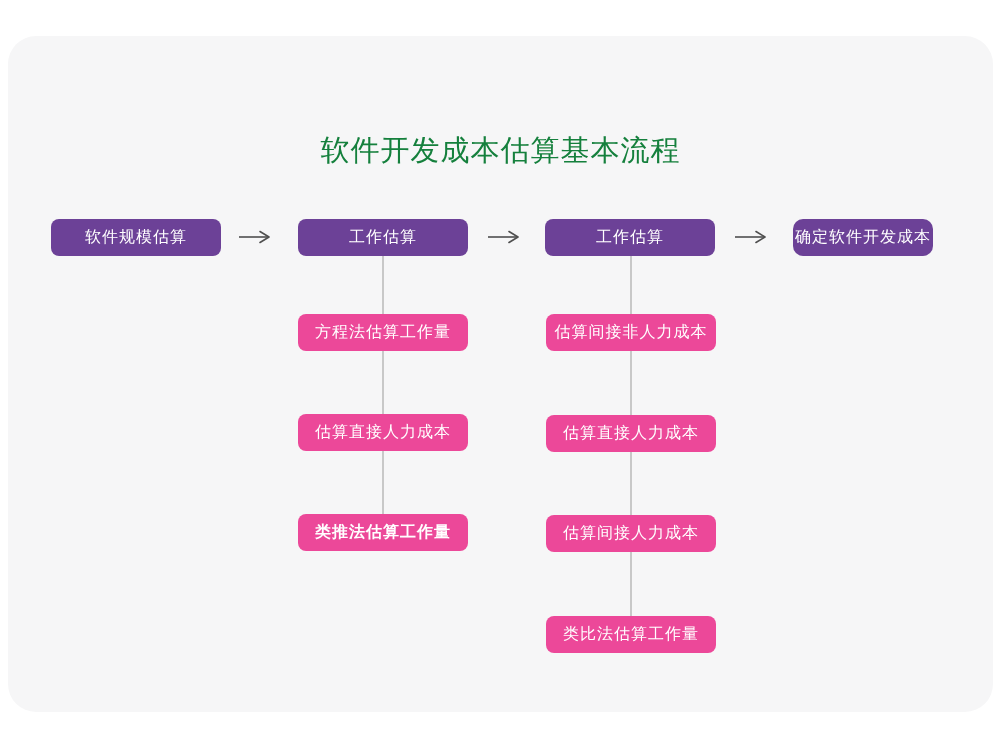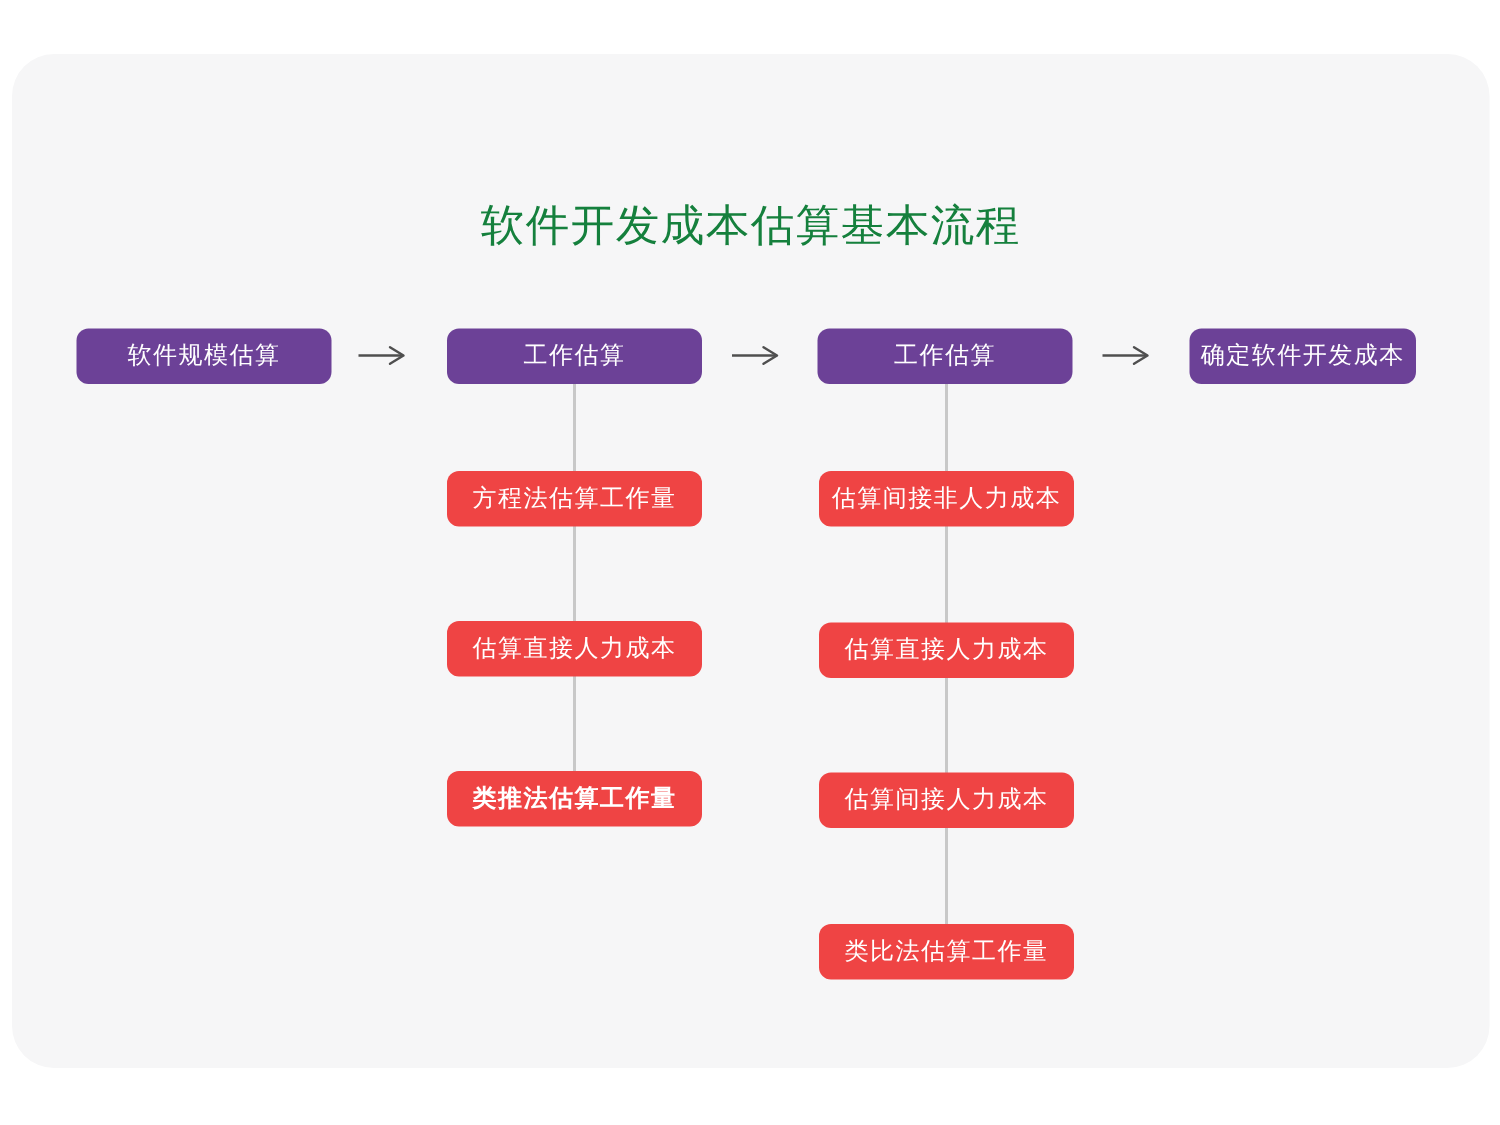--- a/index.html
+++ b/index.html
@@ -38,26 +38,26 @@
     border-radius: 8px;
     display: flex;
     align-items: center;
     justify-content: center;
     font-size: 16px;
     letter-spacing: 1px;
     color: #ffffff;
     white-space: nowrap;
   }
   .node.main { background: #6c4197; top: 183px; }
-  .node.sub  { background: #ef4444; }
+  .node.sub  { background: #ec4899; }
 
   .m0 { left: 43px; }
   .m1 { left: 290px; }
   .m2 { left: 537px; }
-  .m3 { left: 785px; width: 151px; }
+  .m3 { left: 785px; width: 140px; border-radius: 10px; }
 
   .arrow {
     position: absolute;
     top: 194px;
     width: 38px; height: 14px;
     display: block;
   }
   .a0 { left: 230px; }
   .a1 { left: 479px; }
   .a2 { left: 726px; }

